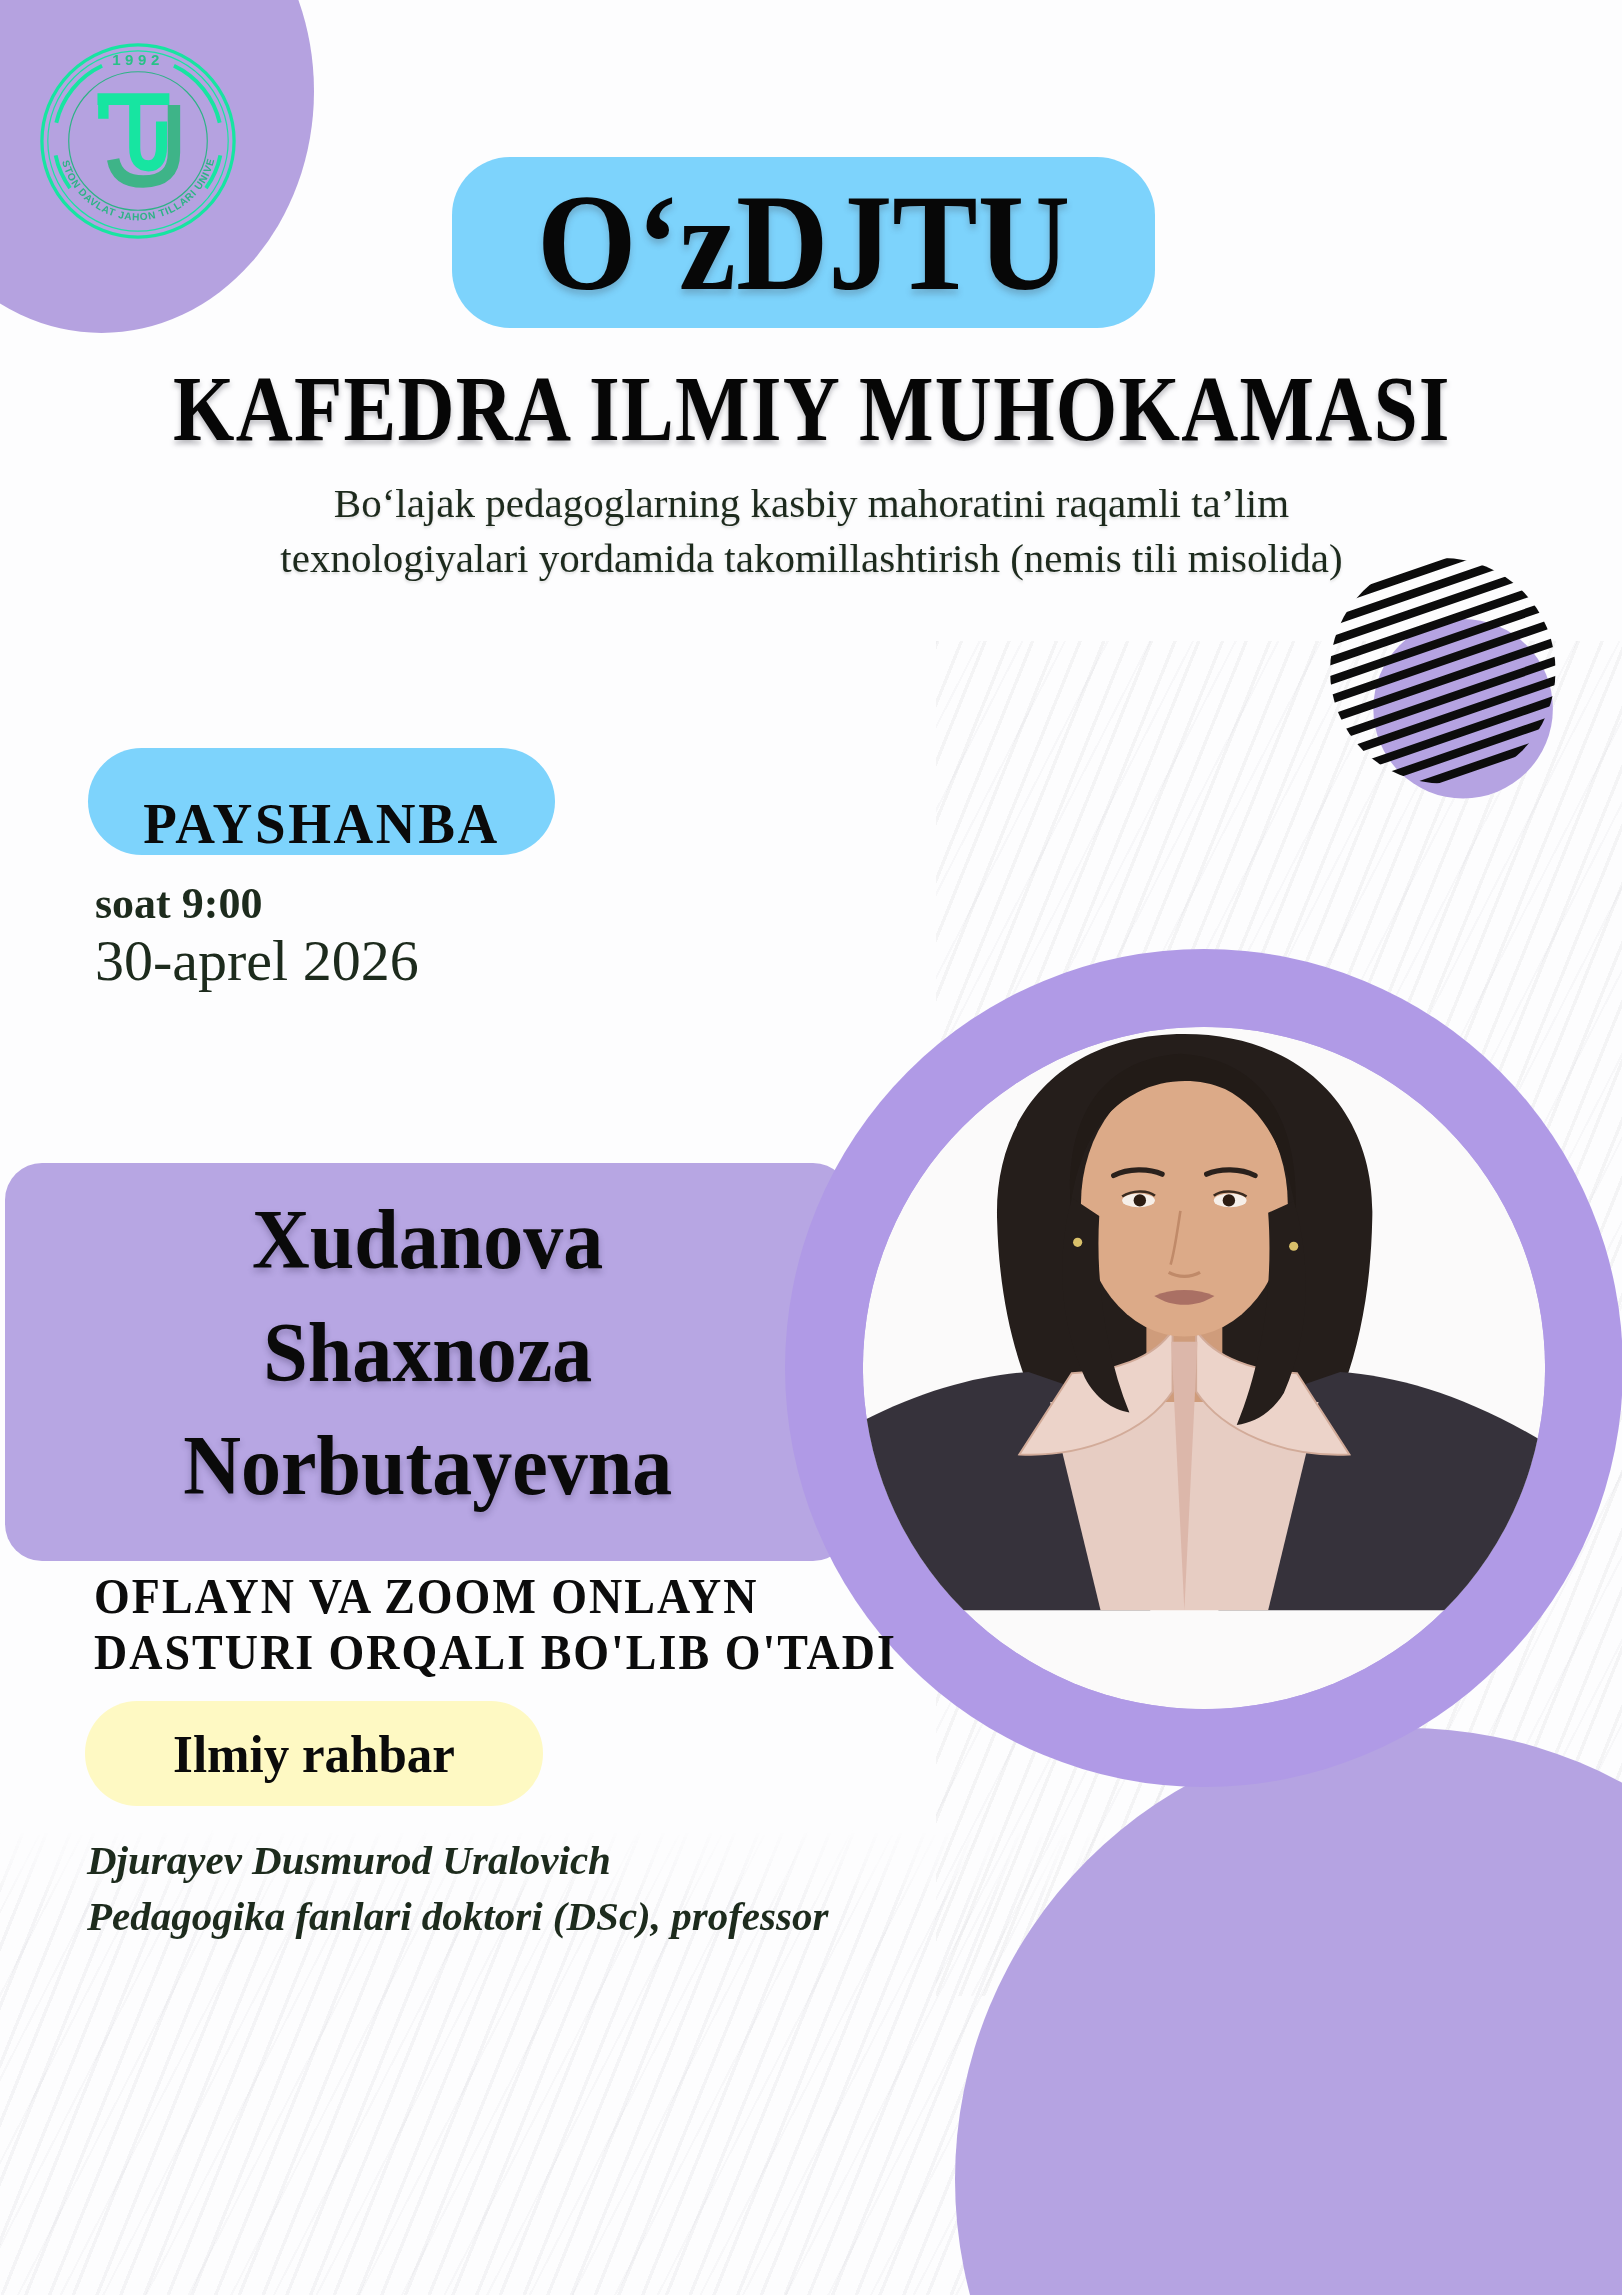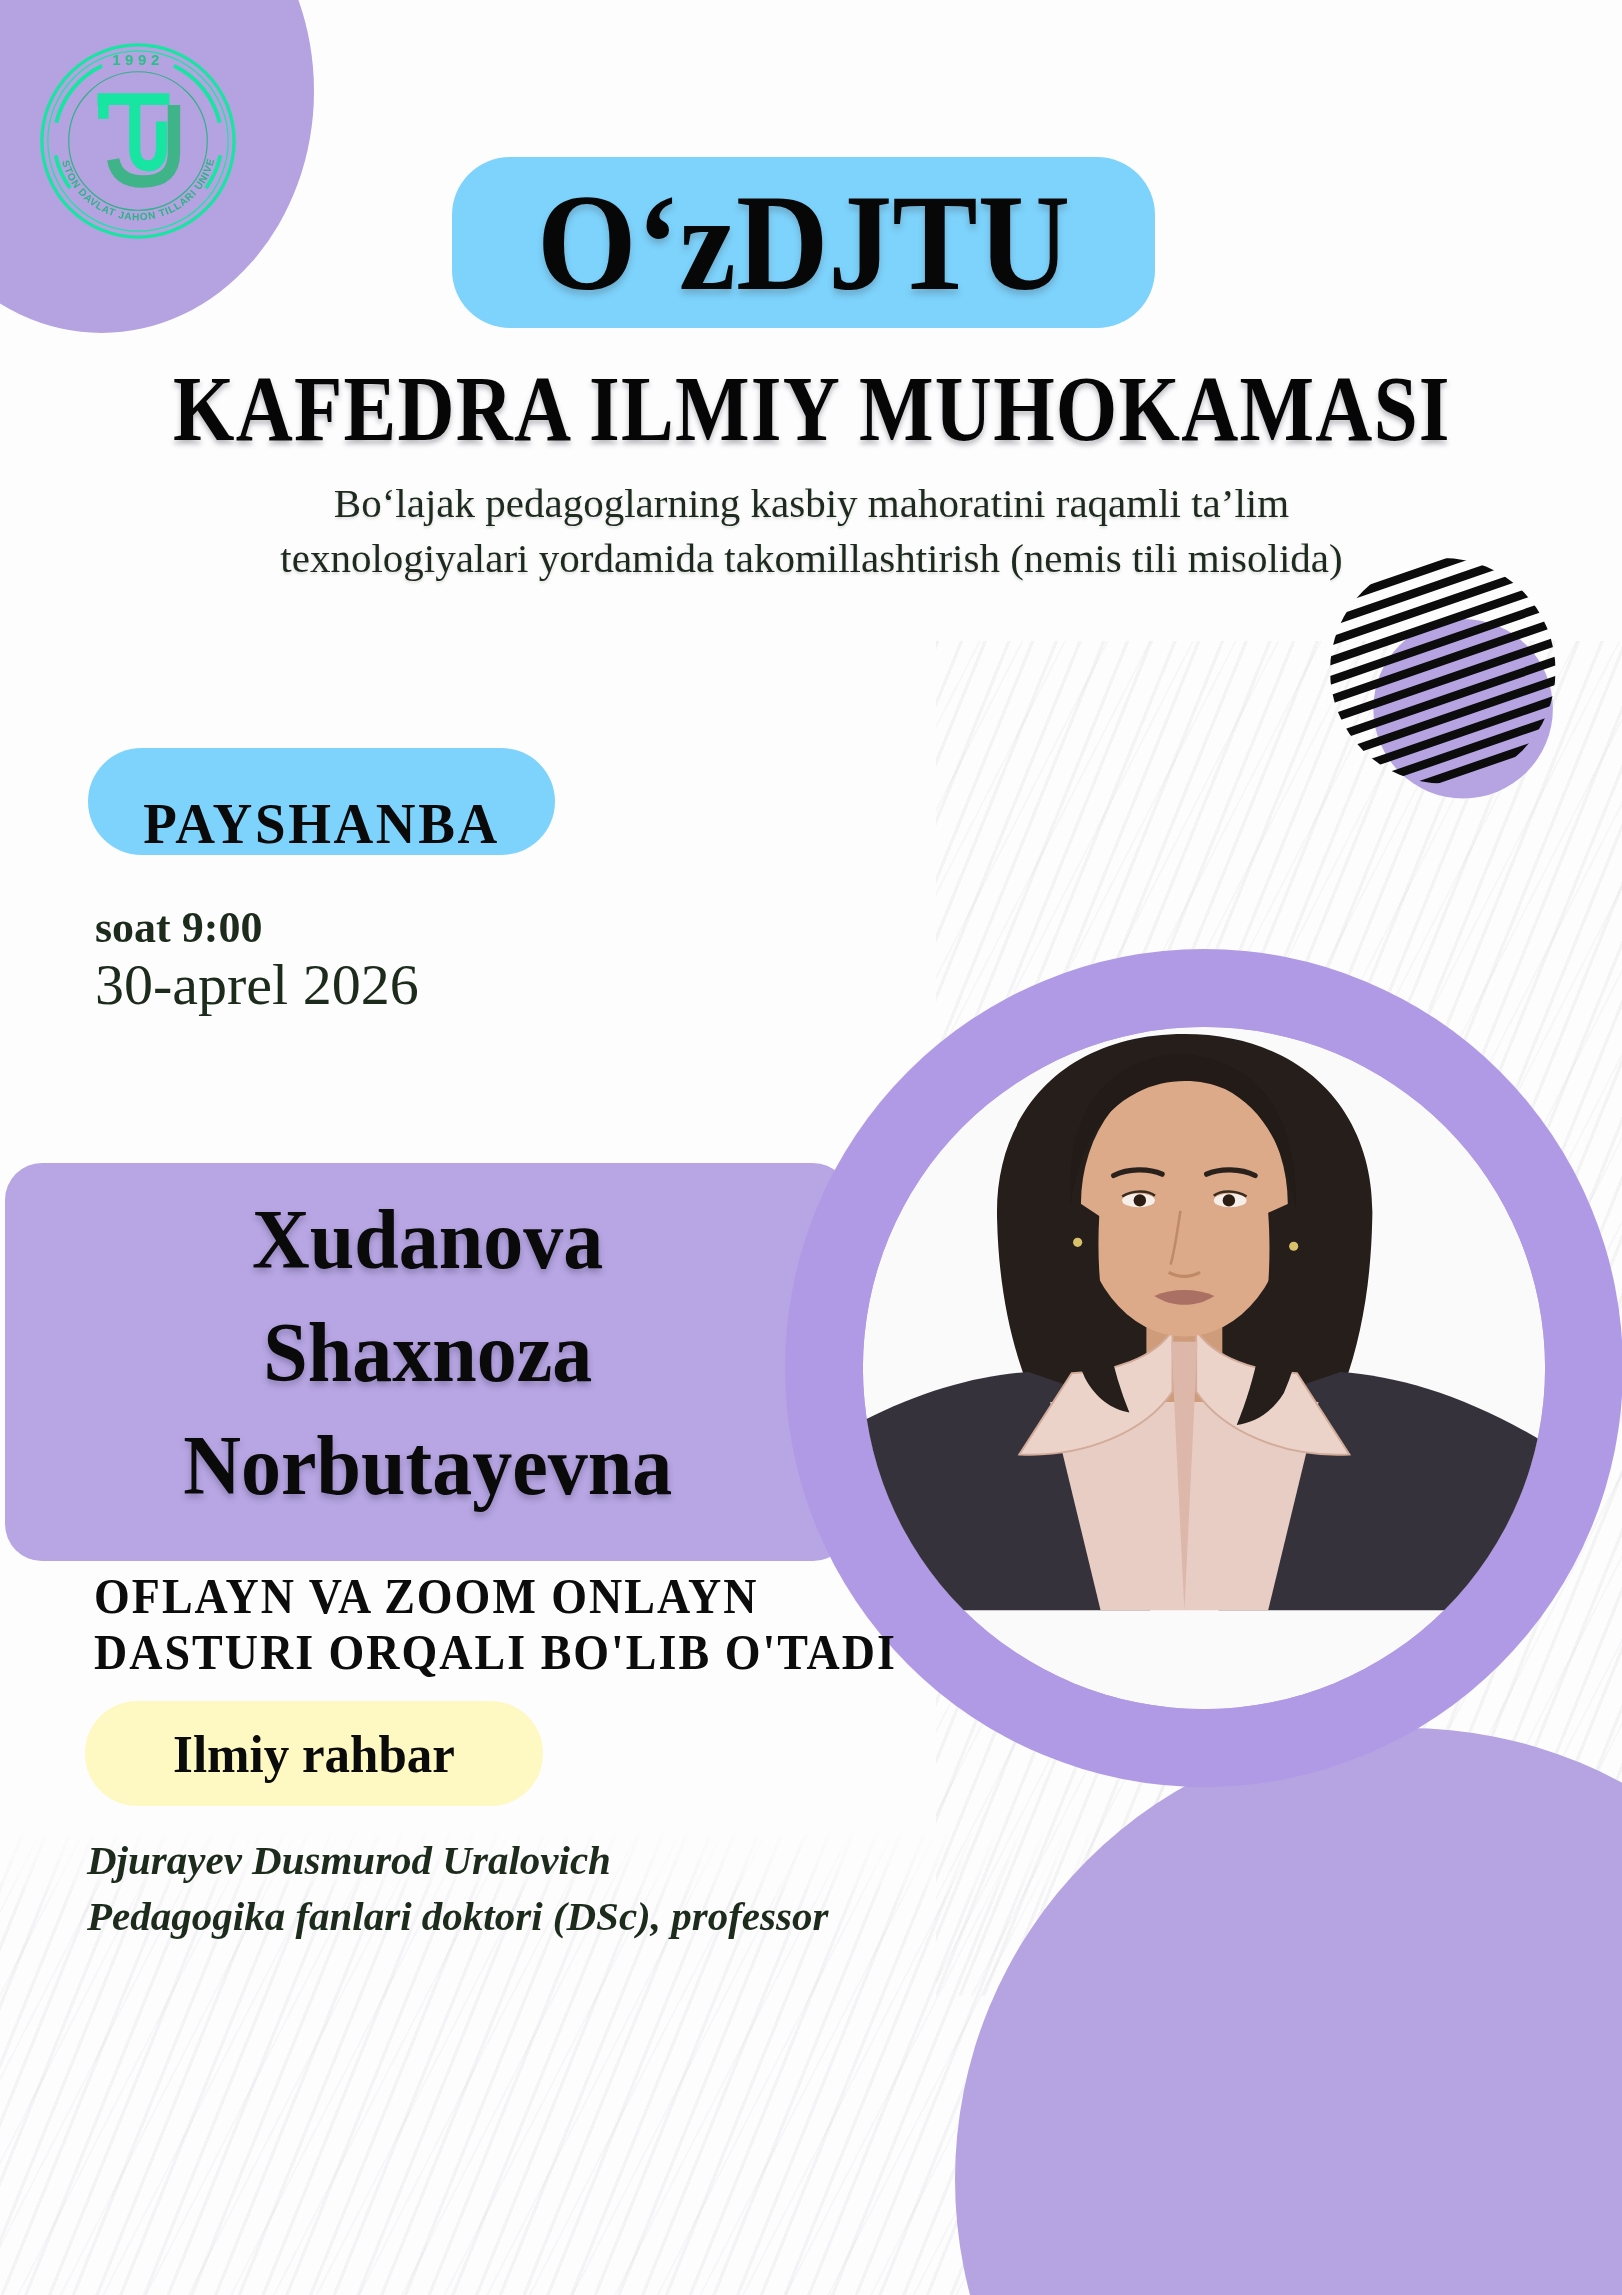--- a/index.html
+++ b/index.html
@@ -56,21 +56,21 @@
   .subtitle{
     left:0;top:476px;width:1623px;text-align:center;color:#1d2a1d;
     font-size:41px;font-weight:400;line-height:55px;
     text-shadow:0 2px 2.6px rgba(120,120,120,.25);
   }
   .day-text{
     font-size:55px;font-weight:700;color:#0a0a0a;letter-spacing:2.6px;
     transform:scaleY(1.05);
   }
   .when{left:95px;top:878px;color:#1d2b1d;}
-  .when .t1{font-size:44px;font-weight:700;display:block;line-height:51px;margin-top:24px;}
+  .when .t1{font-size:44px;font-weight:700;display:block;line-height:51px;}
   .when .t2{font-size:58px;font-weight:400;display:block;line-height:63px;}
   .name-block{
     left:5.2px;top:1183px;width:845px;text-align:center;color:#0a0a0a;
   }
   .name-block span{
     display:block;font-size:80px;font-weight:700;line-height:113px;
     transform:scaleY(1.06);text-shadow:0 3.9px 5.9px rgba(50,40,80,.3);
   }
   .format-note{
     left:94px;top:1569px;width:916px;color:#0c0c0c;

